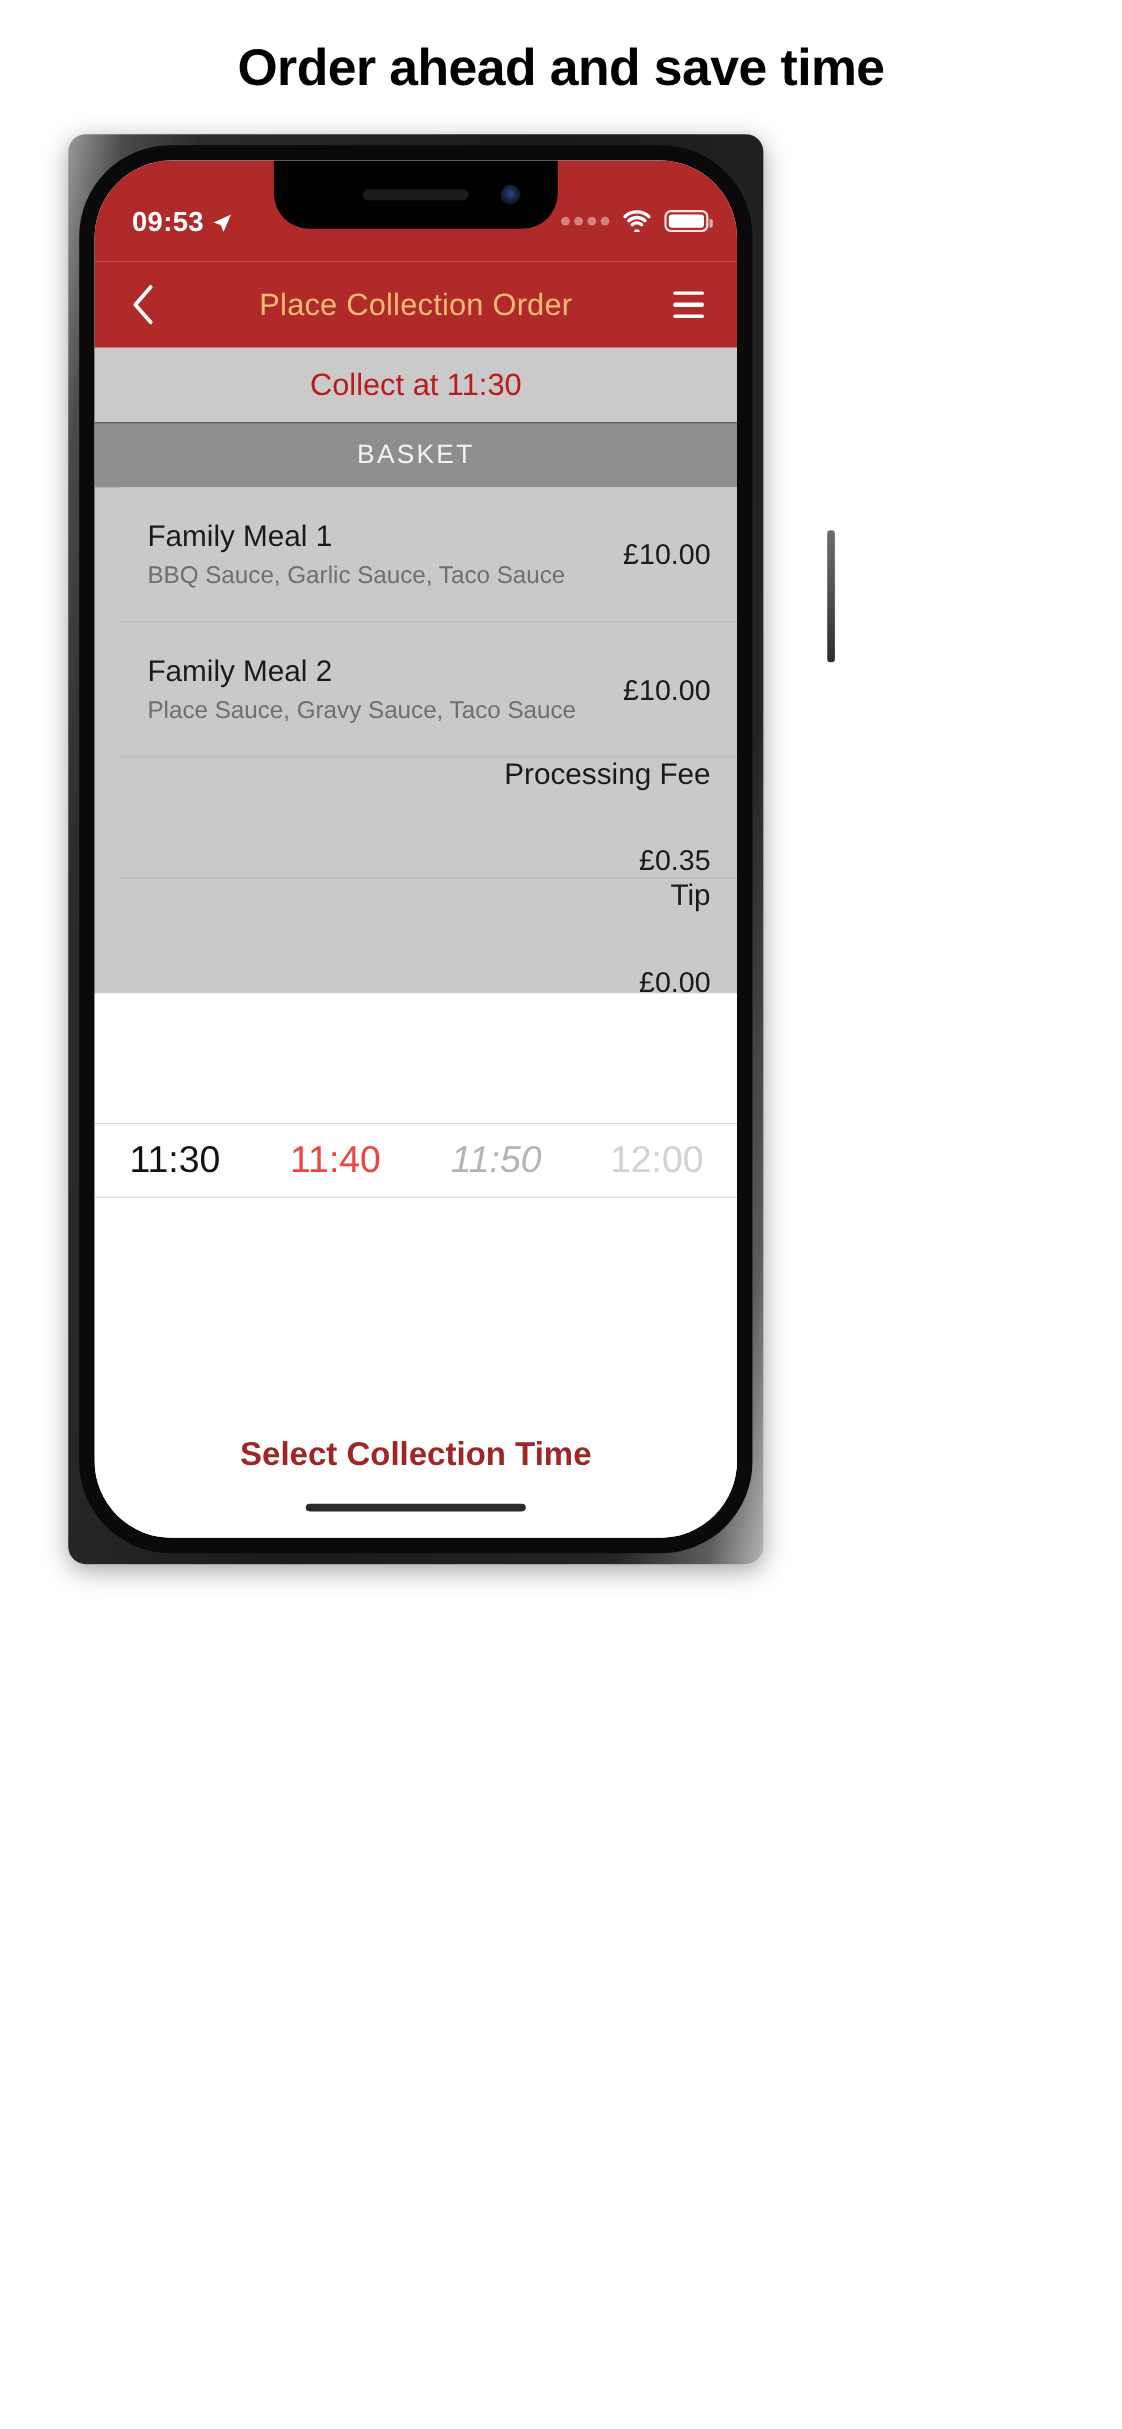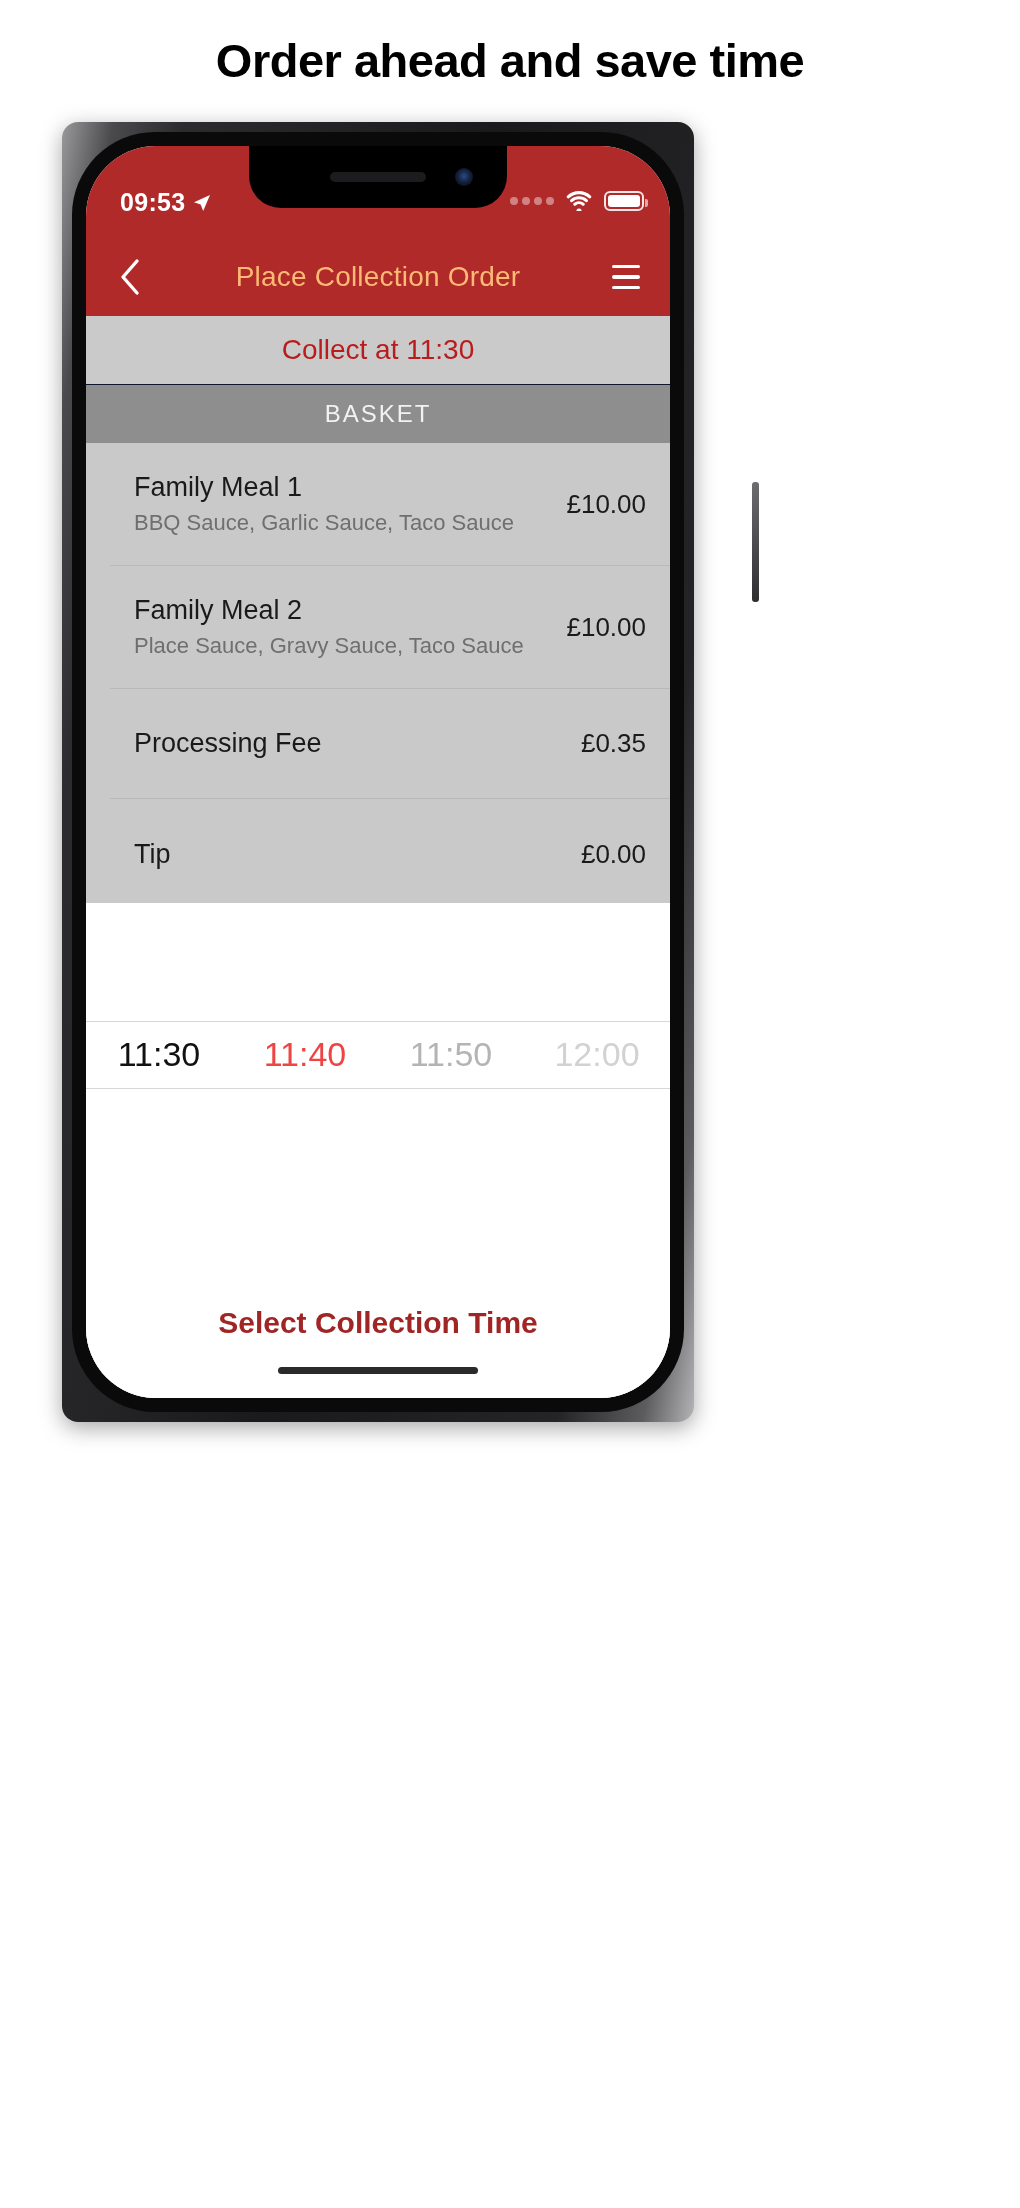--- a/index.html
+++ b/index.html
@@ -130,21 +130,21 @@
     background:#8E8E8E;color:#f2f2f2;font-size:24px;letter-spacing:2px;
   }
 
   .row{
     padding:0 24px;box-sizing:border-box;
     border-bottom:1px solid #b9b9b9;
     background:#C9C9C9;
     margin-left:24px;
   }
   .row-item{height:123px;display:flex;align-items:center;justify-content:space-between;}
-  .row-simple{height:110px;display:flex;align-items:center;justify-content:space-between;}
+  .row-simple{height:110px;display:flex;align-items:flex-end;justify-content:space-between;flex-direction:column;}
   .item-left{display:flex;flex-direction:column;gap:7px;}
   .item-name{font-size:27px;color:#1a1a1a;}
   .item-sub{font-size:22px;color:#6f6f6f;}
   .item-price{font-size:26px;color:#1a1a1a;white-space:nowrap;}
   .row-label{font-size:27px;color:#1a1a1a;}
 
   
   .tipwrap{padding:26px 34px 0 34px;}
   .segmented{
     display:flex;height:78px;
@@ -184,21 +184,21 @@
   .picker-list{
     position:absolute;left:0;top:118px;width:100%;
     display:flex;align-items:center;
   }
   .ptime{
     height:67px;display:flex;align-items:center;justify-content:center;
     font-size:34px;width:100%;
   }
   .ptime.sel{color:#111;font-weight:500;}
   .ptime.o1{color:#ef4444;}
-  .ptime.o2{color:#b4b4b4;}
+  .ptime.o2{color:#b4b4b4;font-style:italic;}
   .ptime.o3{color:#d2d2d2;}
   .select-btn{
     flex:0 0 150px;display:flex;align-items:center;justify-content:center;
     color:#A02525;font-size:30px;font-weight:bold;cursor:pointer;
   }
   .home-ind{
     position:absolute;left:50%;transform:translateX(-50%);bottom:24px;
     width:200px;height:7px;border-radius:4px;background:#2a2a2a;
   }
 </style>

